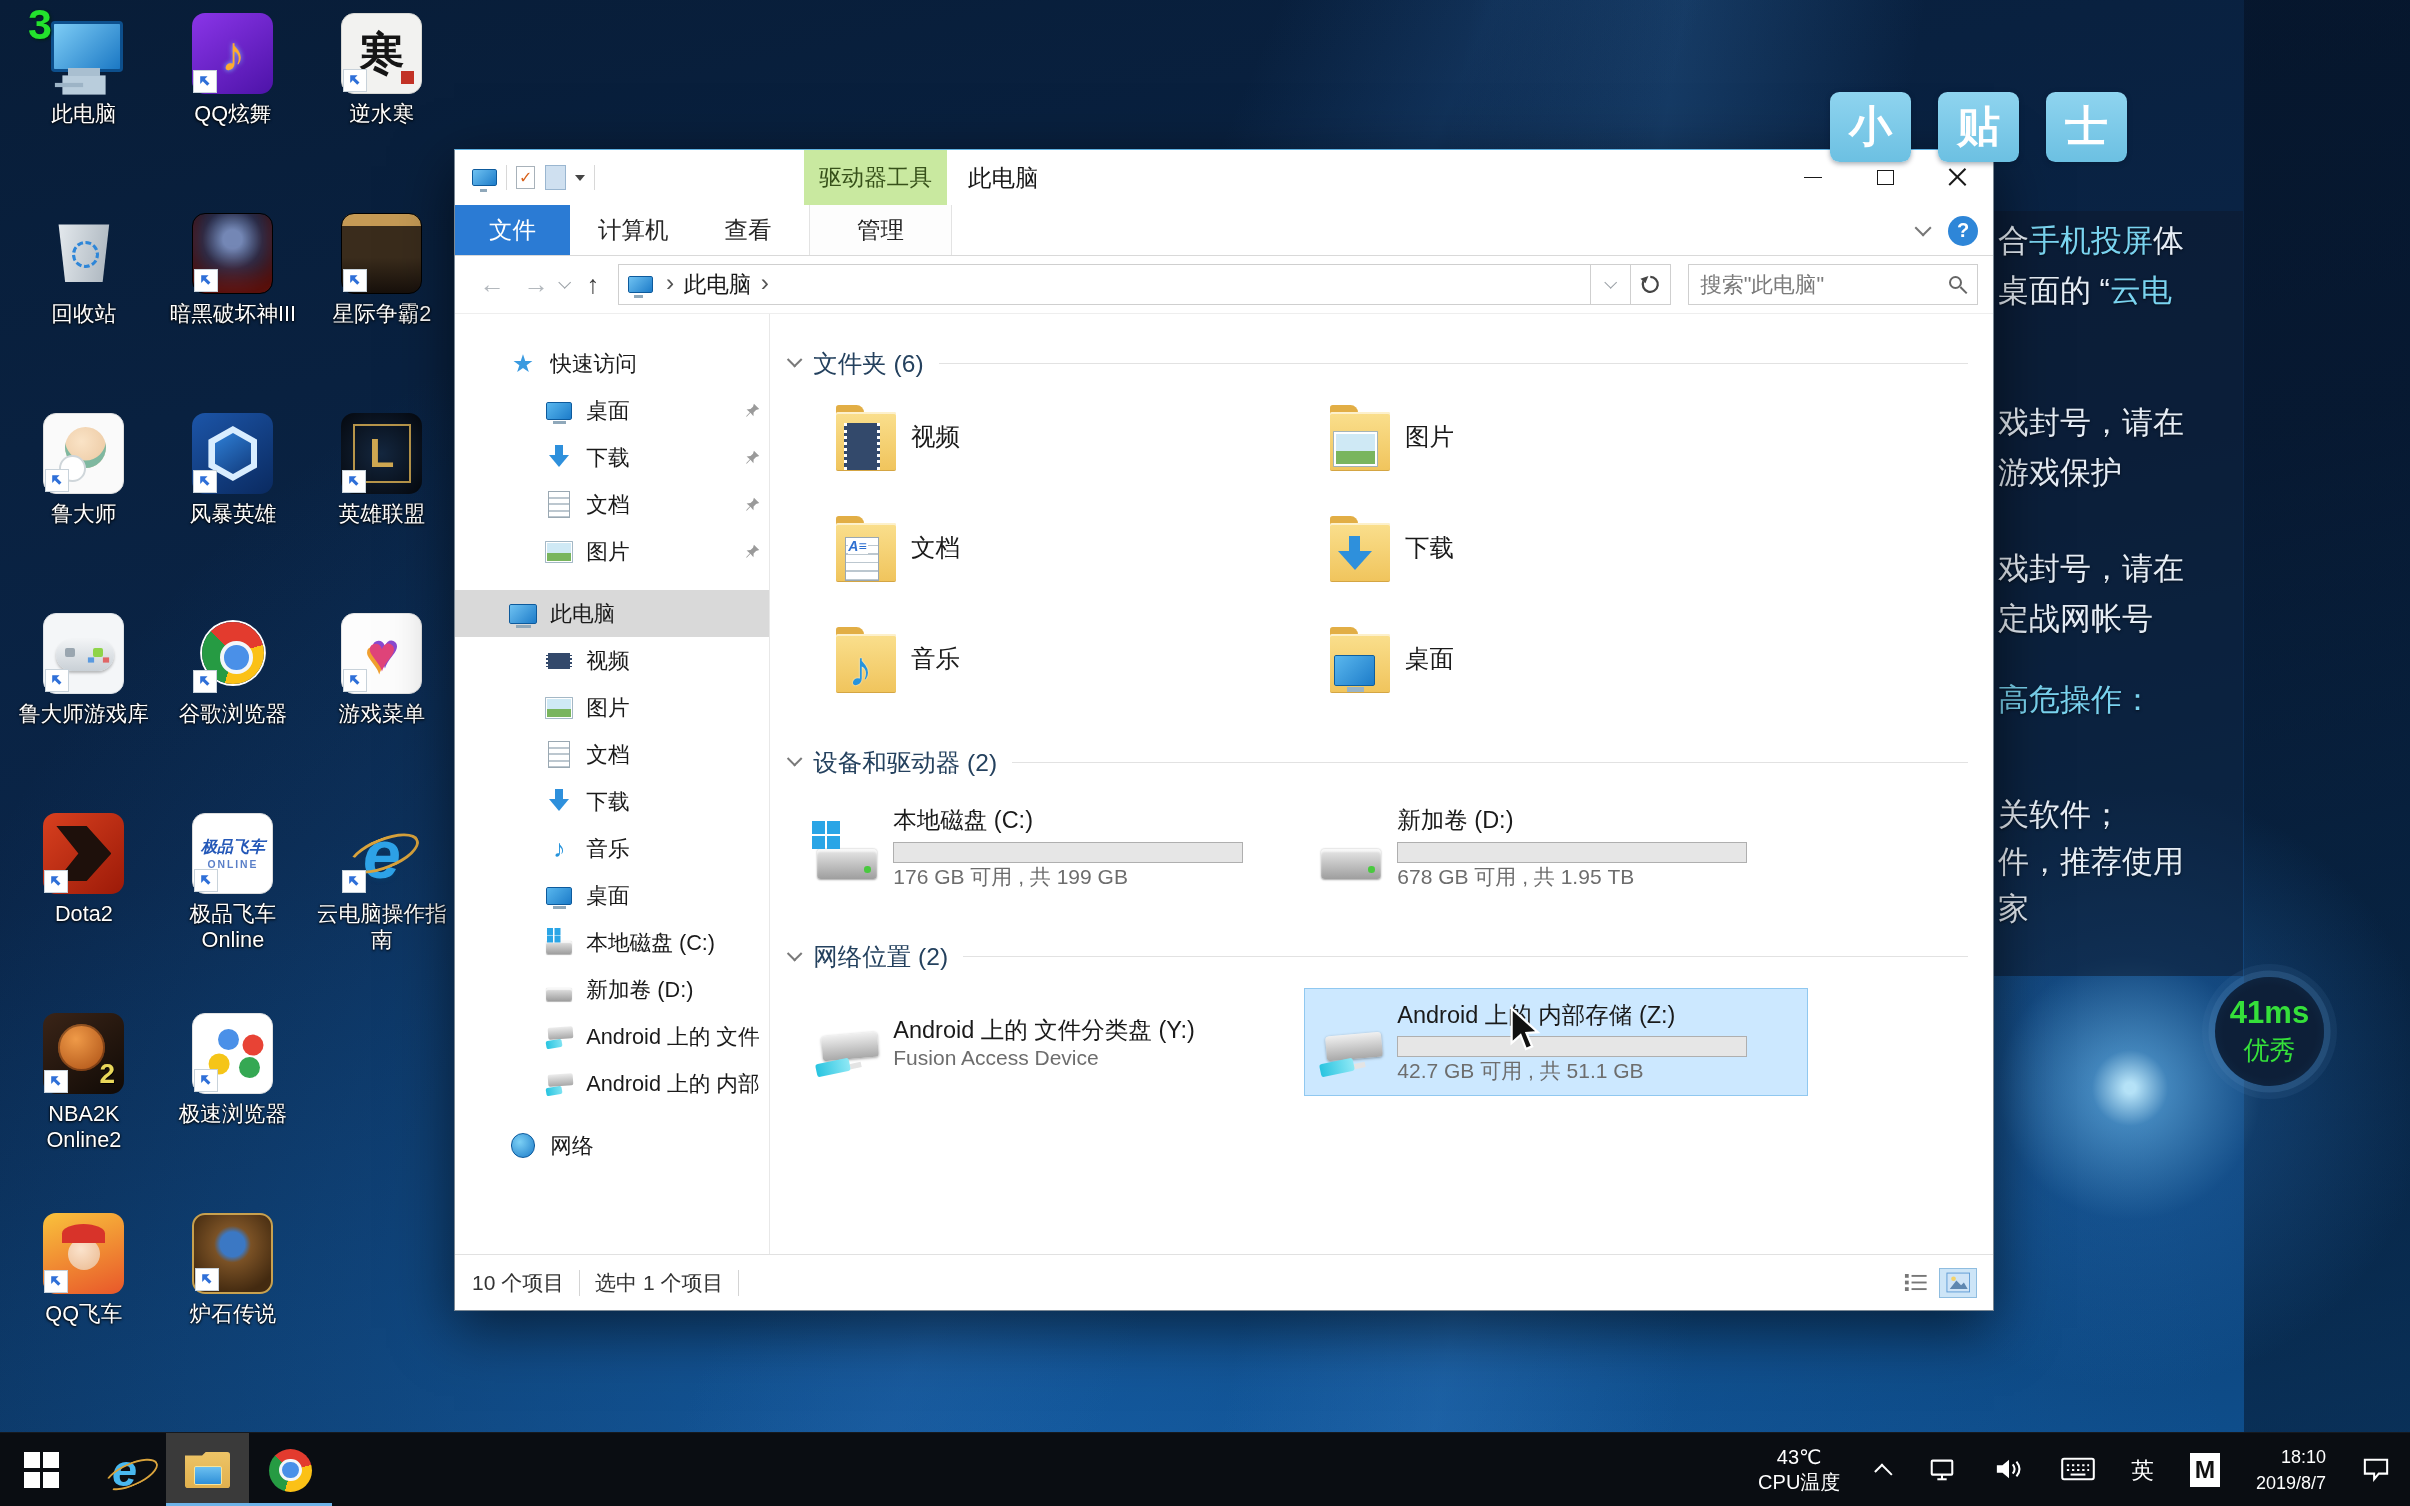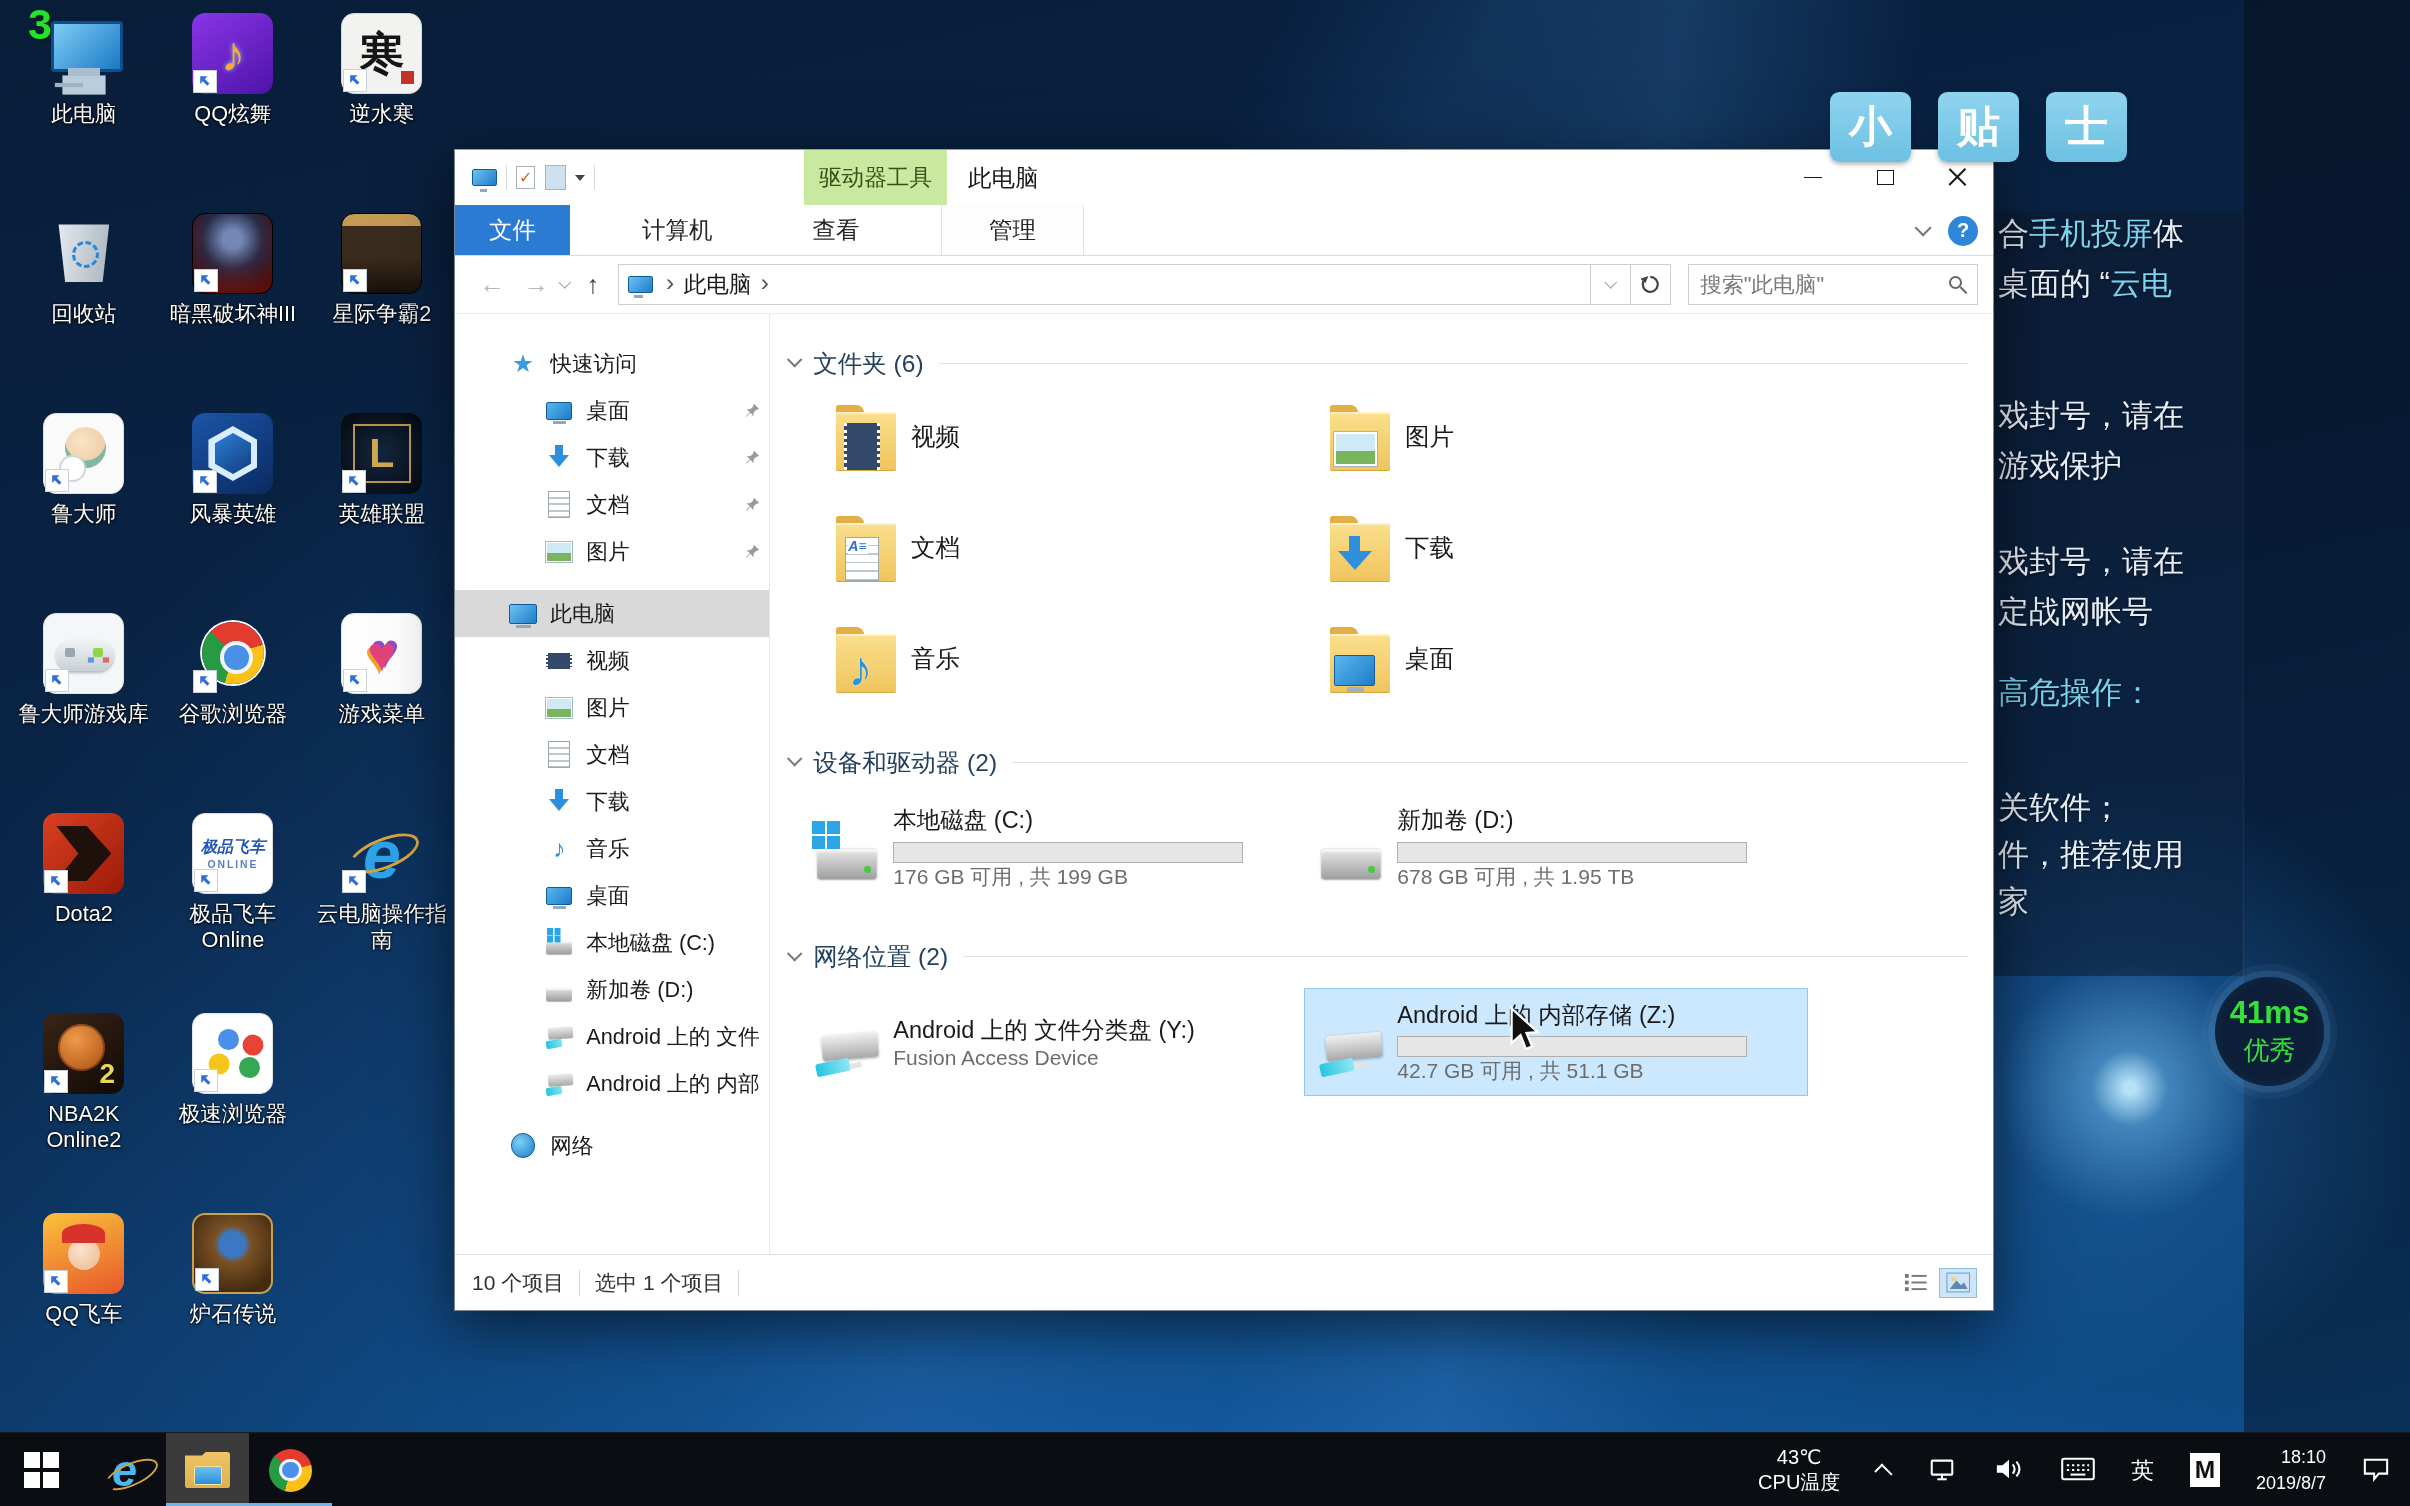--- a/index.html
+++ b/index.html
@@ -107,21 +107,21 @@
   #caption-btns { position:absolute; right:0; top:0; height:55px; display:flex; }
   .cap { width:72px; height:55px; display:flex; align-items:center; justify-content:center; }
   .cap-min i { display:block; width:18px; height:1.9px; background:#1a1a1a; }
   .cap-max i { display:block; width:17px; height:15px; border:1.9px solid #1a1a1a; }
   .cap-close i { display:block; position:relative; width:21px; height:21px; }
   .cap-close i::before,.cap-close i::after { content:""; position:absolute; left:-0.9px; top:9.4px; width:22.6px; height:2.3px; background:#1a1a1a; }
   .cap-close i::before { transform:rotate(45deg); }
   .cap-close i::after { transform:rotate(-45deg); }
 
   
-  #tabrow { position:relative; height:51px; background:#fff; border-bottom:0.9px solid #d9d9d9; display:flex; align-items:stretch;gap:44px; }
+  #tabrow { position:relative; height:51px; background:#fff; border-bottom:0.9px solid #d9d9d9; display:flex; align-items:stretch; }
   .tab { display:flex; align-items:center; justify-content:center; font-size:23.5px; color:#262626; padding:0 28px; }
   .tab-file { width:115px; padding:0; background:#2b7bd4; color:#fff; }
   .tab-manage { width:143px; padding:0; margin-left:9.4px; background:#fdfdfd; border-left:0.9px solid #e3e3e3; border-right:0.9px solid #e3e3e3; }
   #ribbon-right { position:absolute; right:15px; top:0; height:51px; display:flex; align-items:center; gap:21px; }
   .chev-down { width:12.2px; height:12.2px; border-right:2.4px solid #777; border-bottom:2.4px solid #777; transform:rotate(45deg) translateY(-2.8px); }
   .help-q { width:30px; height:30px; border-radius:50%; background:#2e86d8; color:#fff; font-size:20px; font-weight:bold; display:flex; align-items:center; justify-content:center; }
 
   
   #addrrow { height:58px; background:#fff; display:flex; align-items:center; padding:0 15px; border-bottom:0.9px solid #eee; }
   .navbtn { font-size:25.4px; color:#b3b8bd; padding:0 9.4px; flex:none; }
@@ -449,21 +449,21 @@
           </svg>
         </span>
       </div>
       <div class="dk-label">云电脑操作指南</div>
     </div>
   </div>
 
 <div id="tip-panel"></div>
 <div id="tip-lines">
 
-    <div class="ov-line" style="margin-top: 0px;"><span class="w">合</span><span class="c">手机投屏</span><span class="w">体</span></div>
+    <div class="ov-line" style="margin-top: 7px;"><span class="w">合</span><span class="c">手机投屏</span><span class="w">体</span></div>
 
     <div class="ov-line" style="margin-top: 12.2px;"><span class="w">桌面的 “</span><span class="c">云电</span><span class="w"></span></div>
 
     <div class="ov-line" style="margin-top: 94px;"><span class="w">戏封号，请在</span><span class="c"></span><span class="w"></span></div>
 
     <div class="ov-line" style="margin-top: 12.2px;"><span class="w">游戏保护</span><span class="c"></span><span class="w"></span></div>
 
     <div class="ov-line" style="margin-top: 58px;"><span class="w">戏封号，请在</span><span class="c"></span><span class="w"></span></div>
 
     <div class="ov-line" style="margin-top: 11.3px;"><span class="w">定战网帐号</span><span class="c"></span><span class="w"></span></div>

